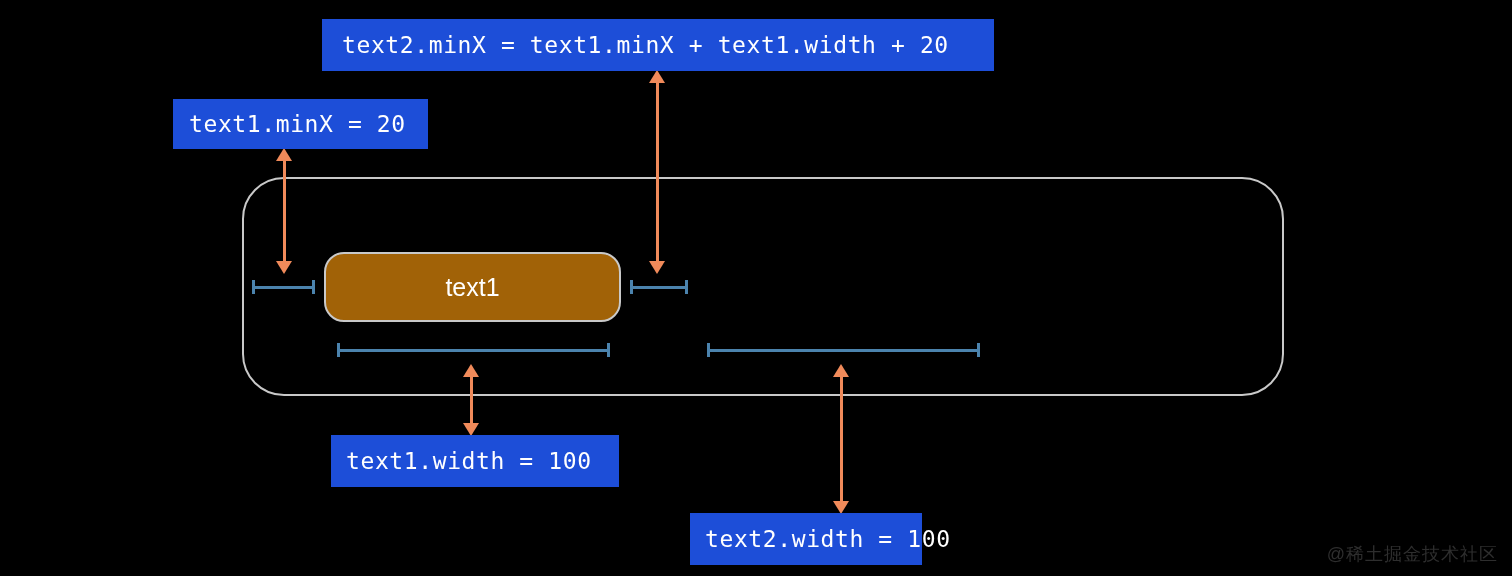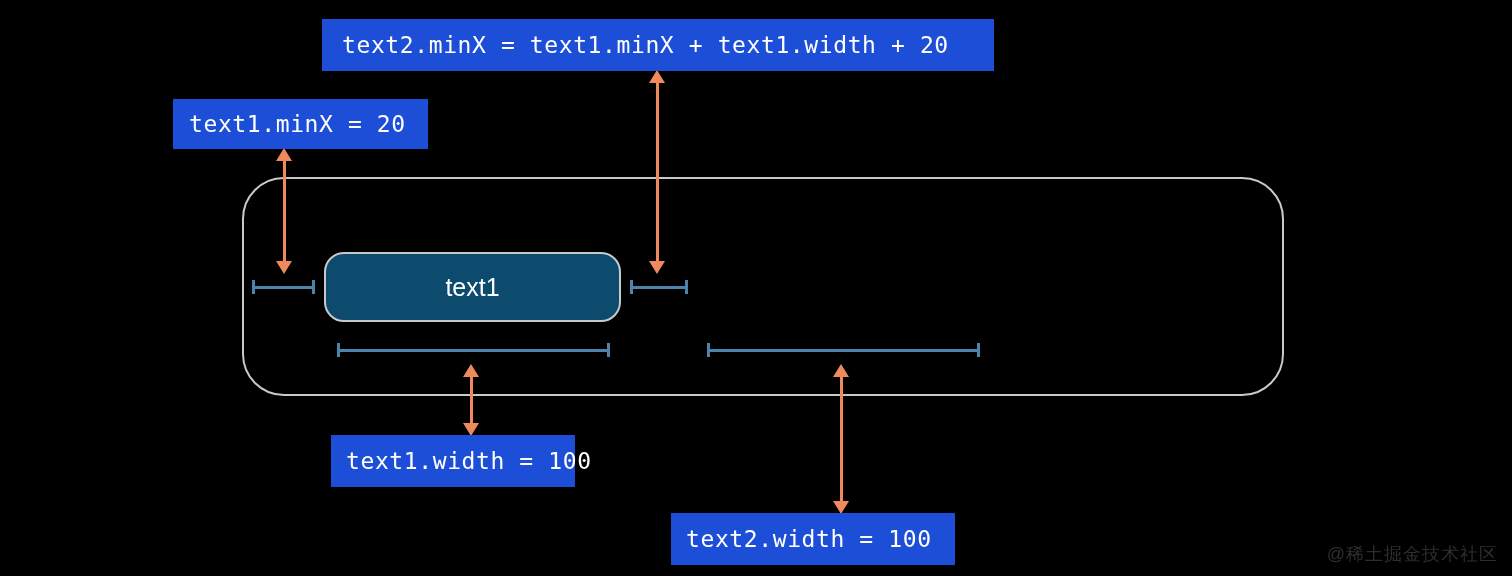--- a/index.html
+++ b/index.html
@@ -26,43 +26,43 @@
     letter-spacing: 0.6px;
     line-height: 1;
     display: flex;
     align-items: center;
     white-space: pre;
     box-sizing: border-box;
   }
 
   #chip-text2-minx { left: 322px; top: 19px;  width: 672px; height: 52px; padding-left: 20px; }
   #chip-text1-minx { left: 173px; top: 99px;  width: 255px; height: 50px; padding-left: 16px; }
-  #chip-text1-w    { left: 331px; top: 435px; width: 244px; height: 52px; padding-left: 15px; }
-  #chip-text2-w    { left: 671px; top: 513px; width: 284px; height: 52px; padding-left: 15px; }
+  #chip-text1-w    { left: 331px; top: 435px; width: 288px; height: 52px; padding-left: 15px; }
+  #chip-text2-w    { left: 690px; top: 513px; width: 232px; height: 52px; padding-left: 15px; }
 
   
   .outer-box {
     position: absolute;
     left: 242px;
     top: 177px;
     width: 1042px;
     height: 219px;
     border: 2.5px solid #c9c9c9;
     border-radius: 42px;
     box-sizing: border-box;
     background: transparent;
   }
   .text-box {
     position: absolute;
     top: 252px;
     height: 70px;
     border: 2.5px solid #c9c9c9;
     border-radius: 20px;
     box-sizing: border-box;
-    background: #0c4a6e;
+    background: #a16207;
     display: flex;
     align-items: center;
     justify-content: center;
     color: #ffffff;
     font-size: 25px;
     font-family: "Liberation Sans", sans-serif;
   }
   #box-text1 { left: 324px; width: 297px; }
   #box-text2 { left: 693px; width: 299px; }
 

